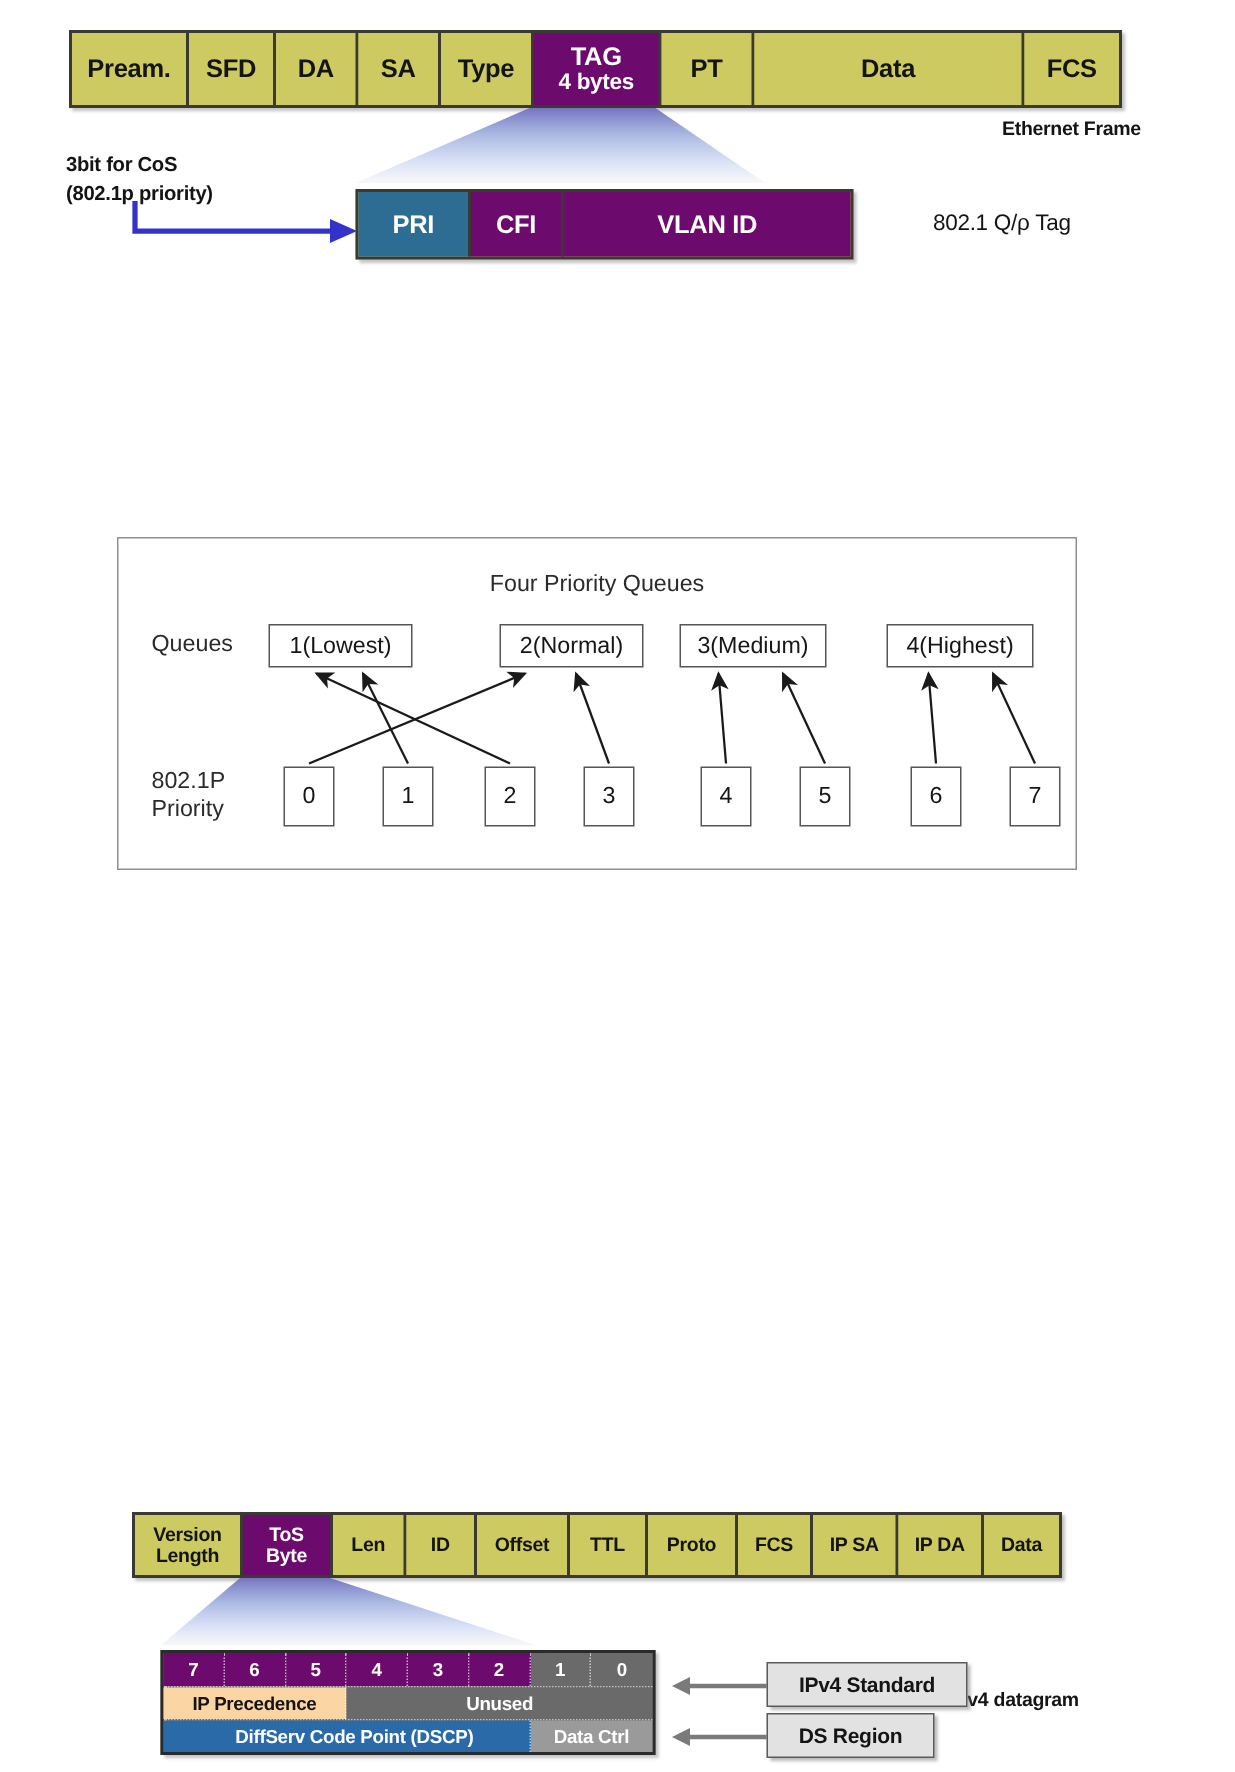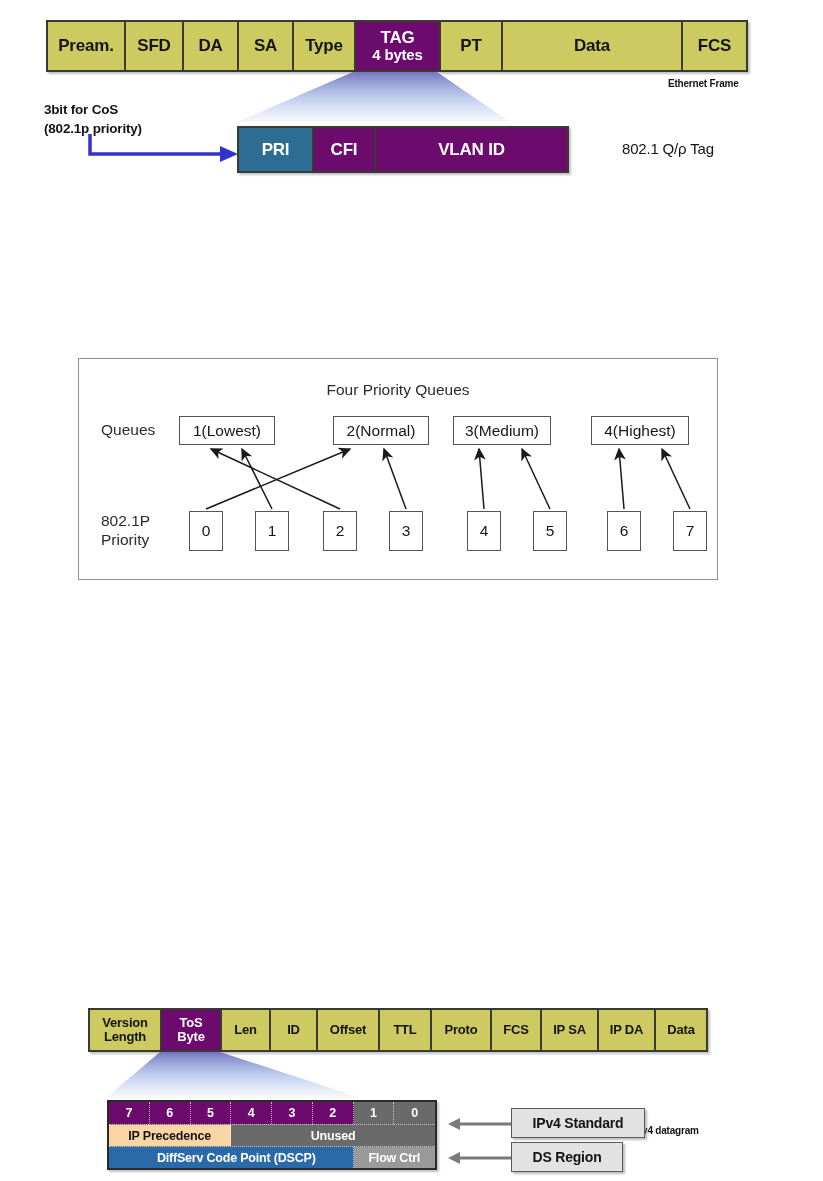--- a/index.html
+++ b/index.html
@@ -46,21 +46,21 @@
   }
 
   #eth-frame { left: 46px; top: 20px; height: 52px; }
   #eth-frame .frame-cell { font-size: 17px; }
   #eth-frame .frame-cell.tag { font-size: 16px; flex-direction: column; }
   #eth-frame .frame-cell.tag .l1 { font-size: 17px; }
   #eth-frame .frame-cell.tag .l2 { font-size: 15px; }
 
   .caption-right {
     position: absolute;
-    font-size: 10px;
+    font-size: 13px;
     font-weight: bold;
     color: #141414;
     letter-spacing: -0.2px;
   }
 
   
   .cone { position: absolute; }
 
   
   #vlan-row { left: 237px; top: 126px; height: 47px; }
@@ -315,21 +315,21 @@
       <div class="tos-cell c-purple">2</div>
       <div class="tos-cell c-gray">1</div>
       <div class="tos-cell c-gray">0</div>
     </div>
     <div class="tos-row mid">
       <div class="tos-cell c-peach" style="width:123.75px;">IP Precedence</div>
       <div class="tos-cell c-darkgray" style="width:206.25px;">Unused</div>
     </div>
     <div class="tos-row mid">
       <div class="tos-cell c-blue" style="width:247.5px;padding-left:11px;">DiffServ Code Point (DSCP)</div>
-      <div class="tos-cell c-lightgray" style="width:82.5px;">Flow Ctrl</div>
+      <div class="tos-cell c-lightgray" style="width:82.5px;">Data Ctrl</div>
     </div>
   </div>
 
   <svg class="abs" style="left:448px; top:1118px;" width="66" height="12">
     <line x1="64" y1="6" x2="12" y2="6" stroke="#7a7a7a" stroke-width="3"></line>
     <polygon points="12,0 0,6 12,12" fill="#7a7a7a"></polygon>
   </svg>
   <svg class="abs" style="left:448px; top:1152px;" width="66" height="12">
     <line x1="64" y1="6" x2="12" y2="6" stroke="#7a7a7a" stroke-width="3"></line>
     <polygon points="12,0 0,6 12,12" fill="#7a7a7a"></polygon>

